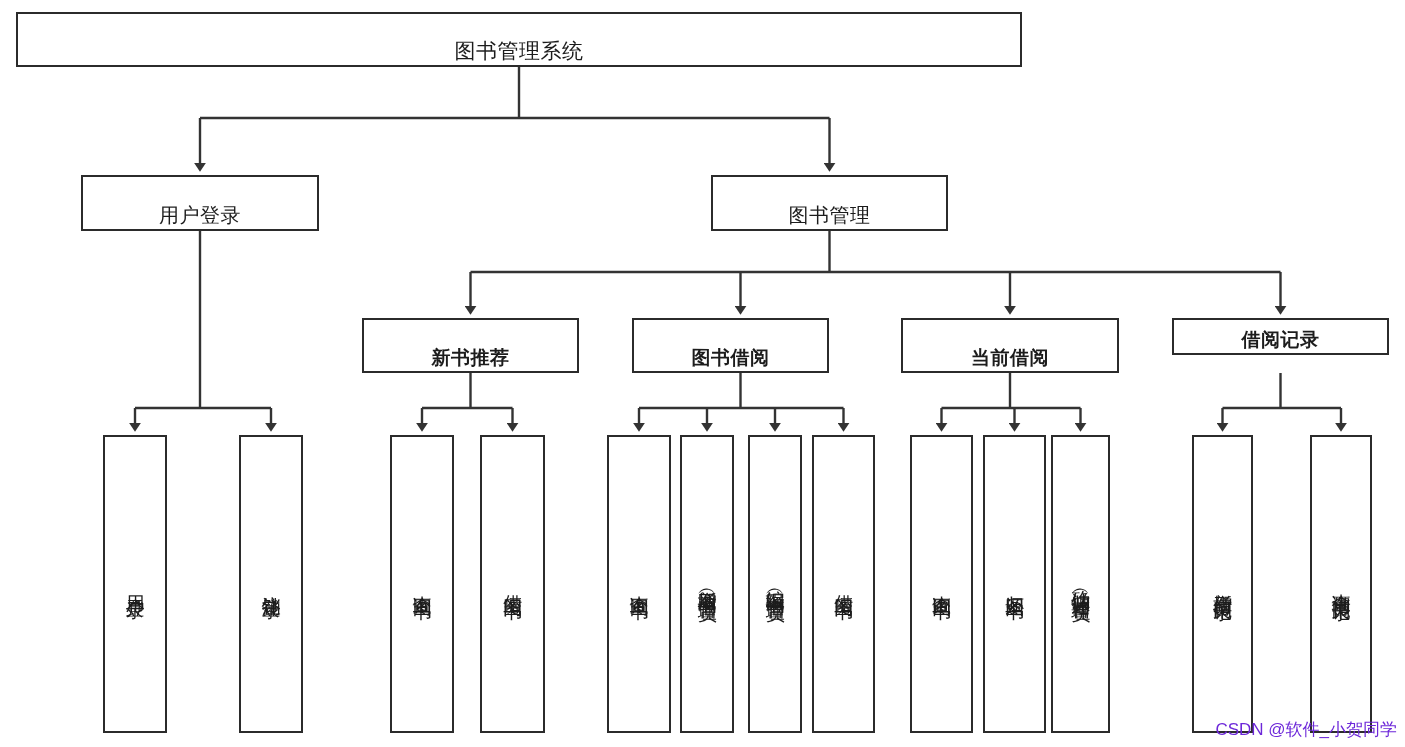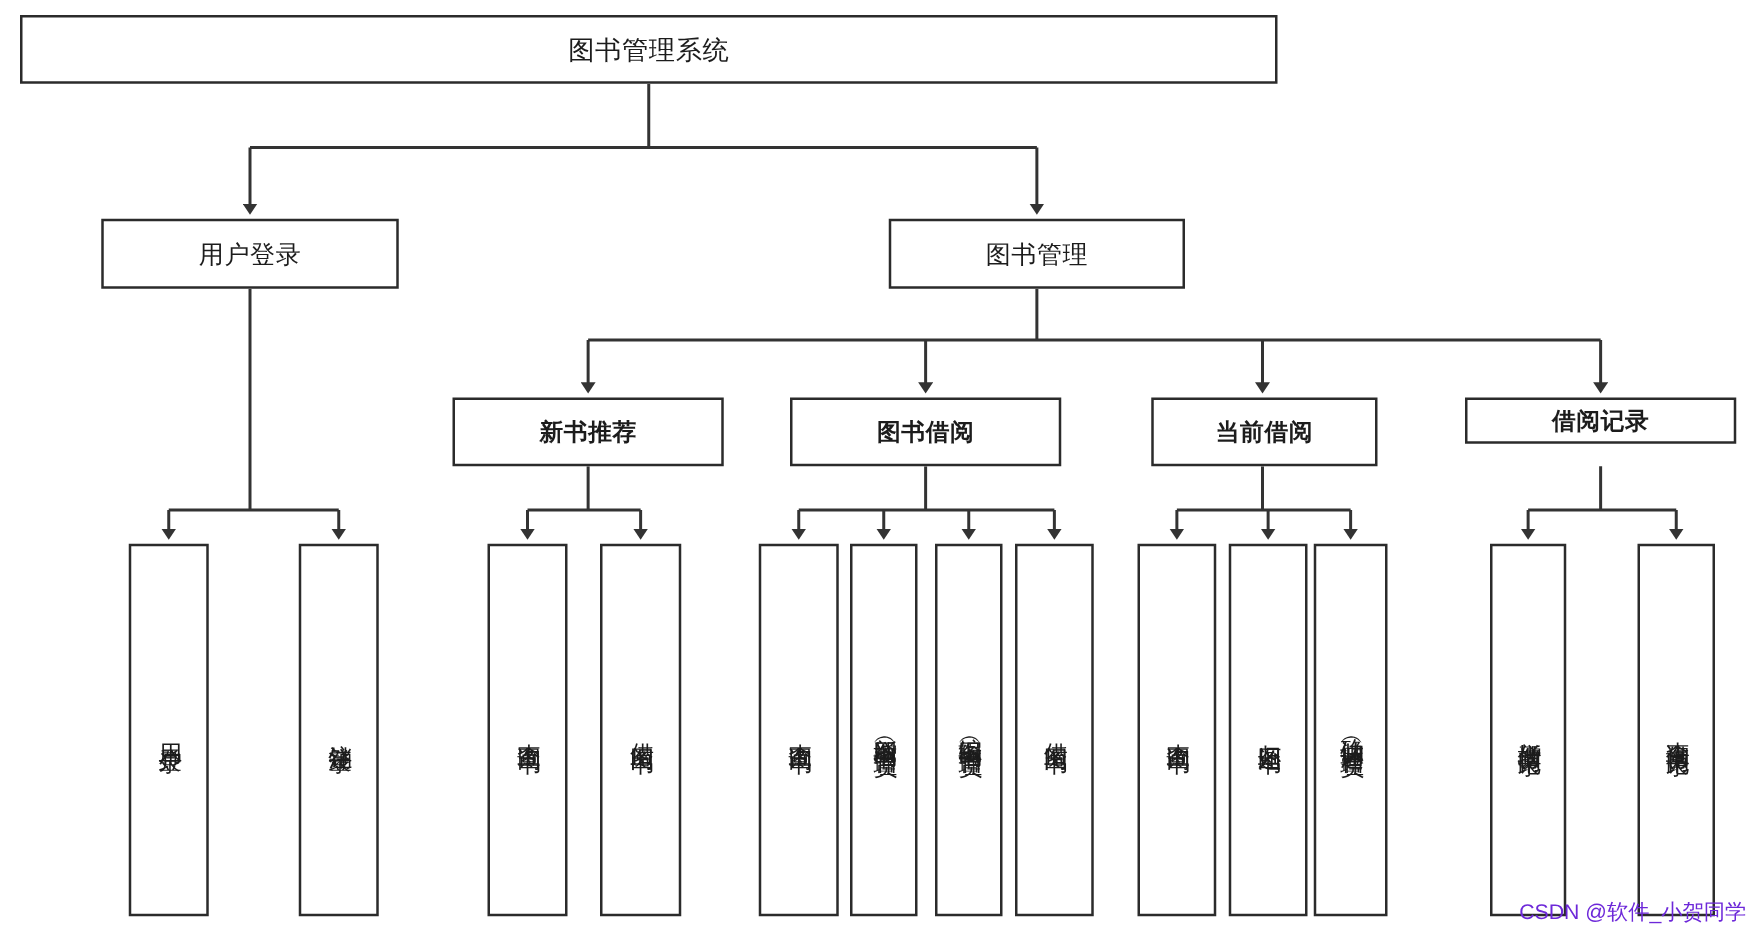--- a/index.html
+++ b/index.html
@@ -25,21 +25,21 @@
     left: 0;
     width: 1405px;
     height: 747px;
   }
   .node-box {
     position: absolute;
     box-sizing: border-box;
     background: #ffffff;
     border: 2px solid #2b2b2b;
     display: flex;
-    align-items: center;
+    align-items: flex-end;
     justify-content: center;
     overflow: hidden;
   }
   .node-label {
     color: #1c1c1c;
     font-family: "Liberation Sans", "DejaVu Sans", sans-serif;
     white-space: nowrap;
     letter-spacing: 0.5px;
   }
   .node-root .node-label { font-size: 21px; }
@@ -123,24 +123,24 @@
       </div>
       <div class="node-box node-l2" style="left: 81px; top: 175px; width: 238px; height: 56px;">
         <span class="node-label">用户登录</span>
       </div>
       <div class="node-box node-l2" style="left: 711px; top: 175px; width: 237px; height: 56px;">
         <span class="node-label">图书管理</span>
       </div>
       <div class="node-box node-l3" style="left: 362px; top: 318px; width: 217px; height: 55px;">
         <span class="node-label">新书推荐</span>
       </div>
-      <div class="node-box node-l3" style="left: 632px; top: 318px; width: 217px; height: 55px;">
+      <div class="node-box node-l3" style="left: 632px; top: 318px; width: 197px; height: 55px;">
         <span class="node-label">图书借阅</span>
       </div>
-      <div class="node-box node-l3" style="left: 901px; top: 318px; width: 181px; height: 55px; margin-left: 20px;">
+      <div class="node-box node-l3" style="left: 901px; top: 318px; width: 218px; height: 55px;">
         <span class="node-label">当前借阅</span>
       </div>
       <div class="node-box node-l3" style="left: 1172px; top: 318px; width: 217px; height: 37px;">
         <span class="node-label">借阅记录</span>
       </div>
       <div class="node-box node-leaf" style="left: 103px; top: 435px; width: 64px; height: 298px;">
         <span class="node-label">用户登录</span>
       </div>
       <div class="node-box node-leaf" style="left: 239px; top: 435px; width: 64px; height: 298px;">
         <span class="node-label">注销登录</span>

